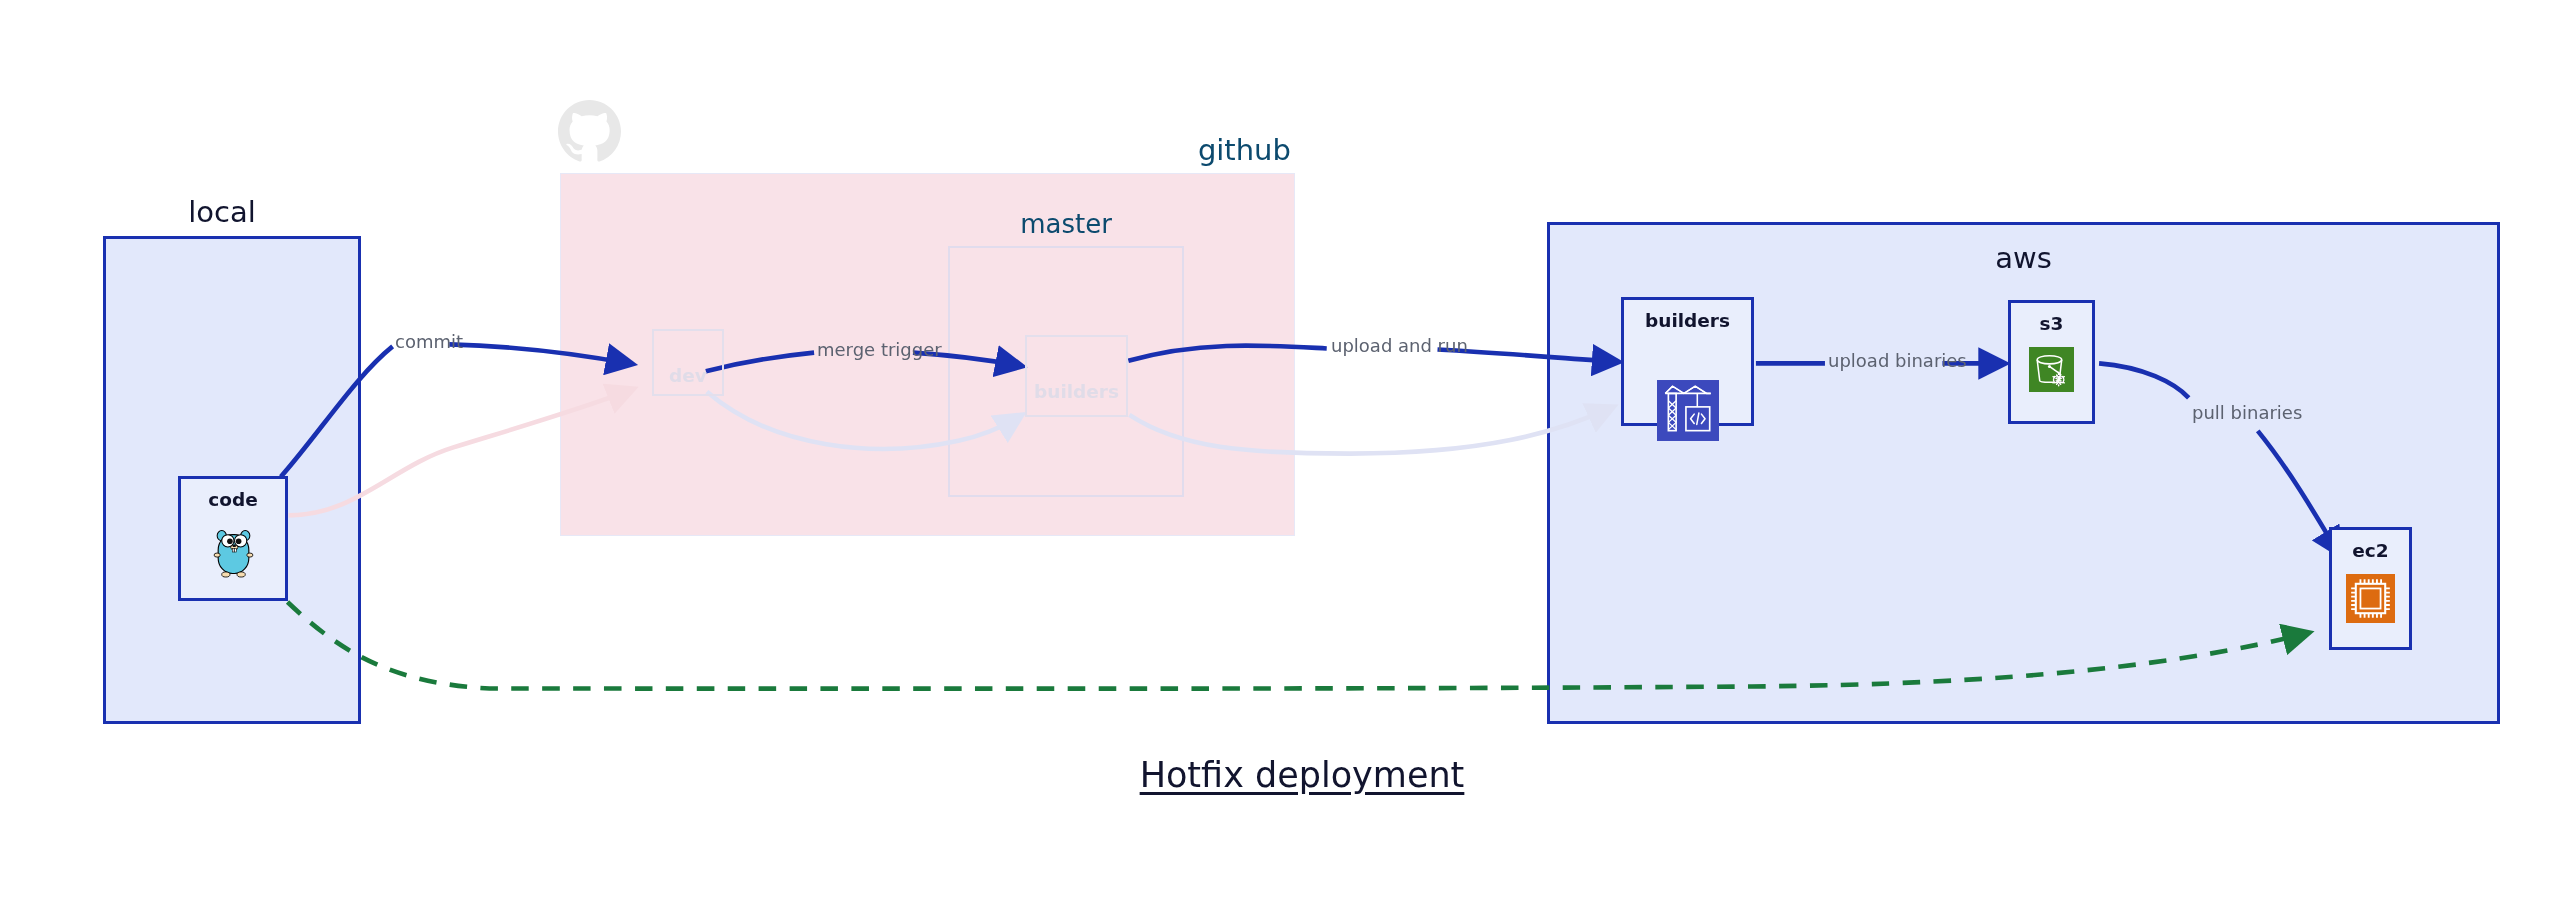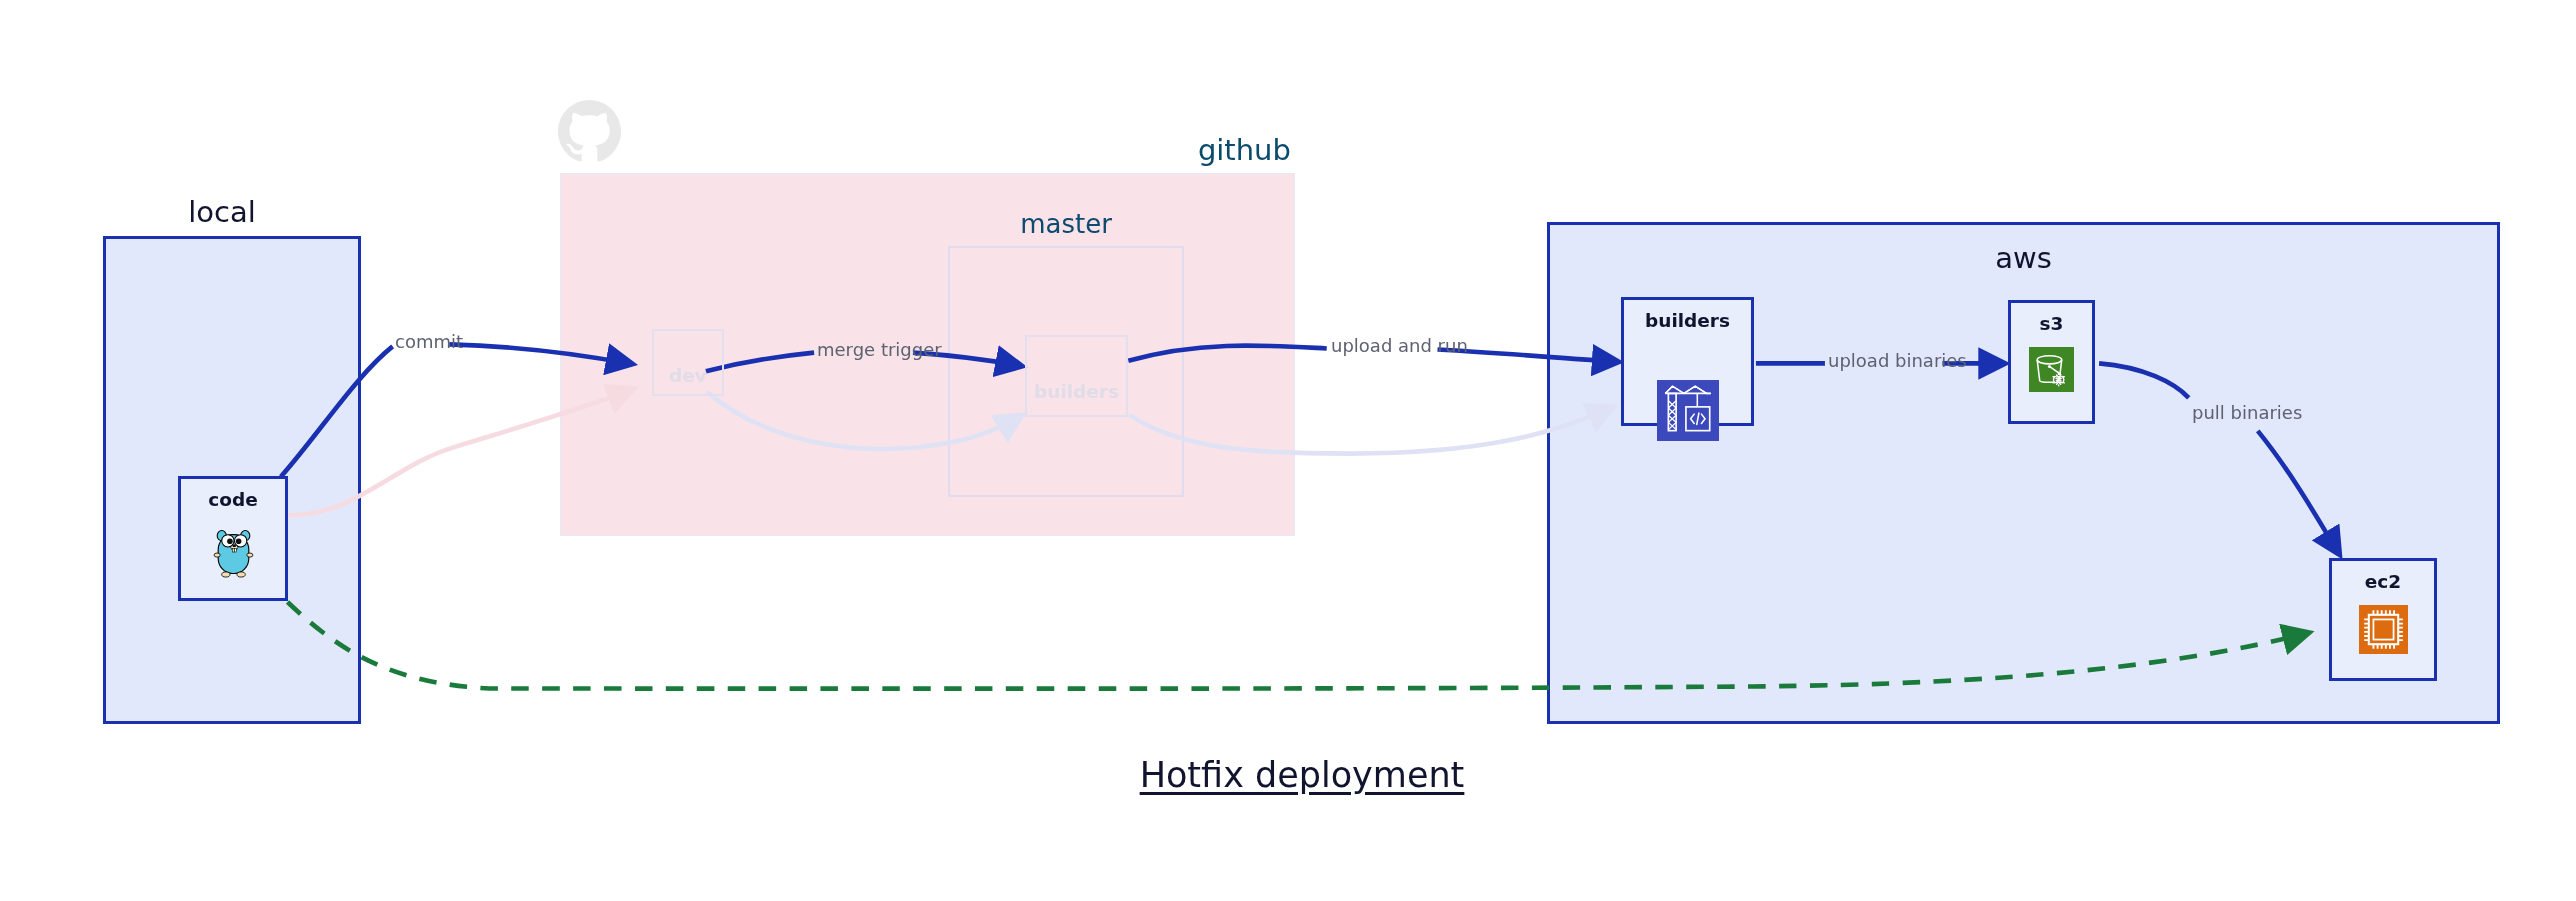--- a/index.html
+++ b/index.html
@@ -213,21 +213,21 @@
         <g stroke="#fff" stroke-width="2.8" stroke-linecap="round">
           <path d="M58 52 L58 76 M47 58 L69 70 M69 58 L47 70"></path>
           <path d="M54 55 L58 59 L62 55 M54 73 L58 69 L62 73"></path>
           <path d="M48 63 L50 58 L55 59 M68 65 L66 70 L61 69"></path>
           <path d="M48 65 L50 70 L55 69 M68 63 L66 58 L61 59"></path>
         </g>
       </svg>
     </div>
   </div>
 
-  <div class="node solid" style="left:2329px;top:558px;width:108px;height:123px;">
+  <div class="node solid" style="left:2329px;top:527px;width:83px;height:123px;">
     <div class="node-title">ec2</div>
     <div class="node-icon">
       <svg width="49" height="49" viewBox="0 0 95 95">
         <rect x="0" y="0" width="95" height="95" fill="#dd6b10"></rect>
 
         <rect x="19" y="19" width="57" height="57" fill="none" stroke="#fff" stroke-width="4"></rect>
 
         <rect x="28" y="28" width="39" height="39" fill="none" stroke="#fff" stroke-width="3.4"></rect>
 
         <g stroke="#fff" stroke-width="3.6" stroke-linecap="butt">

